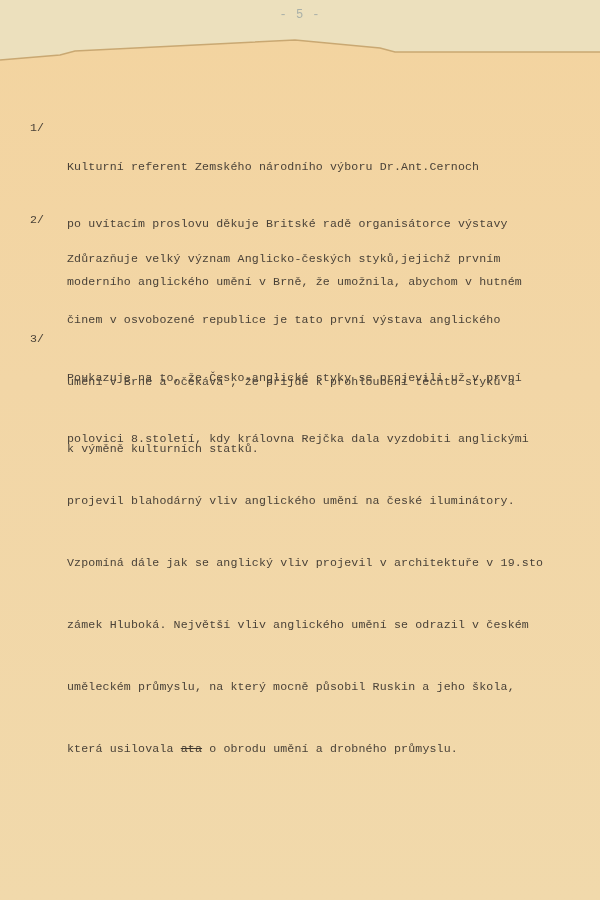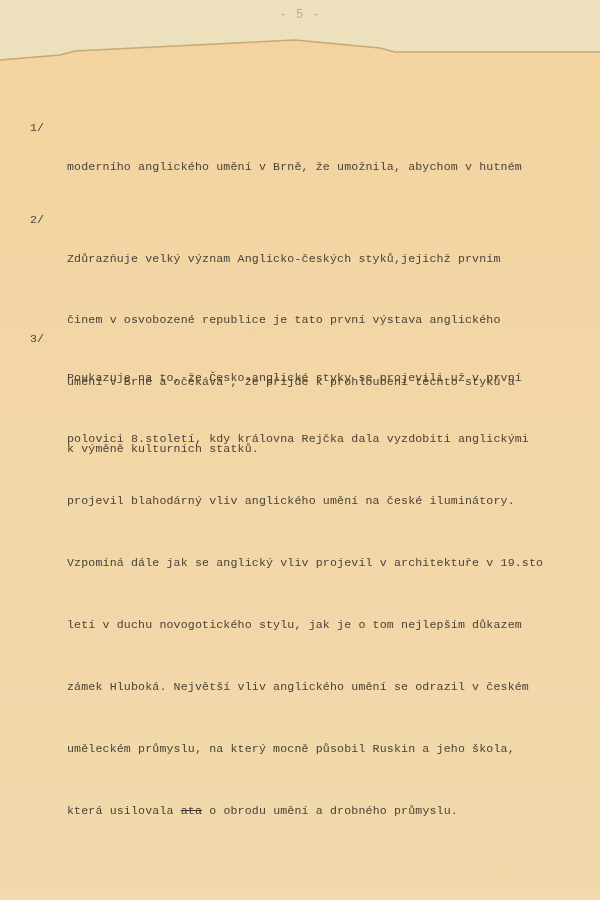--- a/index.html
+++ b/index.html
@@ -43,20 +43,22 @@
 <div class="page-number">- 5 -</div>
 
 <div class="sheet"></div>
 <svg class="sheet-edge" width="600" height="24" viewBox="0 0 600 24">
   <polyline points="0,22 60,17 75,13 295,2 380,10 395,14 600,14" fill="none" stroke="#c9a872" stroke-width="1.4"></polyline>
 </svg>
 
 <div class="para" style="top:118px;">
   <span class="para-num">1/</span>
   <div class="para-lines">
+    <span class="line">Kulturní referent Zemského národního výboru Dr.Ant.Cernoch</span>
+    <span class="line">po uvítacím proslovu děkuje Britské radě organisátorce výstavy</span>
     <span class="line">moderního anglického umění v Brně, že umožnila, abychom v hutném</span>
   </div>
 </div>
 
 <div class="para" style="top:210px;">
   <span class="para-num">2/</span>
   <div class="para-lines">
     <span class="line">Zdůrazňuje velký význam Anglicko-českých styků,jejichž prvním</span>
     <span class="line" style="margin-top:4px">činem v osvobozené republice je tato první výstava anglického</span>
     <span class="line" style="margin-top:4px">umění v Brně a očekává , že přijde k prohloubení těchto styků a</span>
@@ -64,21 +66,20 @@
   </div>
 </div>
 
 <div class="para" style="top:329px;">
   <span class="para-num">3/</span>
   <div class="para-lines">
     <span class="line" style="margin-bottom:4px">Poukazuje na to, že Česko-anglické styky se projevili už v první</span>
     <span class="line" style="margin-bottom:4px">polovici 8.století, kdy královna Rejčka dala vyzdobiti anglickými</span>
     <span class="line" style="margin-bottom:4px">projevil blahodárný vliv anglického umění na české iluminátory.</span>
     <span class="line" style="margin-bottom:4px">Vzpomíná dále jak se anglický vliv projevil v architektuře v 19.sto</span>
-    <span class="line" style="margin-bottom:4px">letí v duchu novogotického stylu, jak je o tom nejlepším důkazem</span>
     <span class="line" style="margin-bottom:4px">zámek Hluboká. Největší vliv anglického umění se odrazil v českém</span>
     <span class="line" style="margin-bottom:4px">uměleckém průmyslu, na který mocně působil Ruskin a jeho škola,</span>
     <span class="line" style="margin-bottom:2px"><span>která usilovala</span> <span class="strike">ata</span><span> o obrodu umění a drobného průmyslu.</span></span>
     
     
     
     
     
     
     

